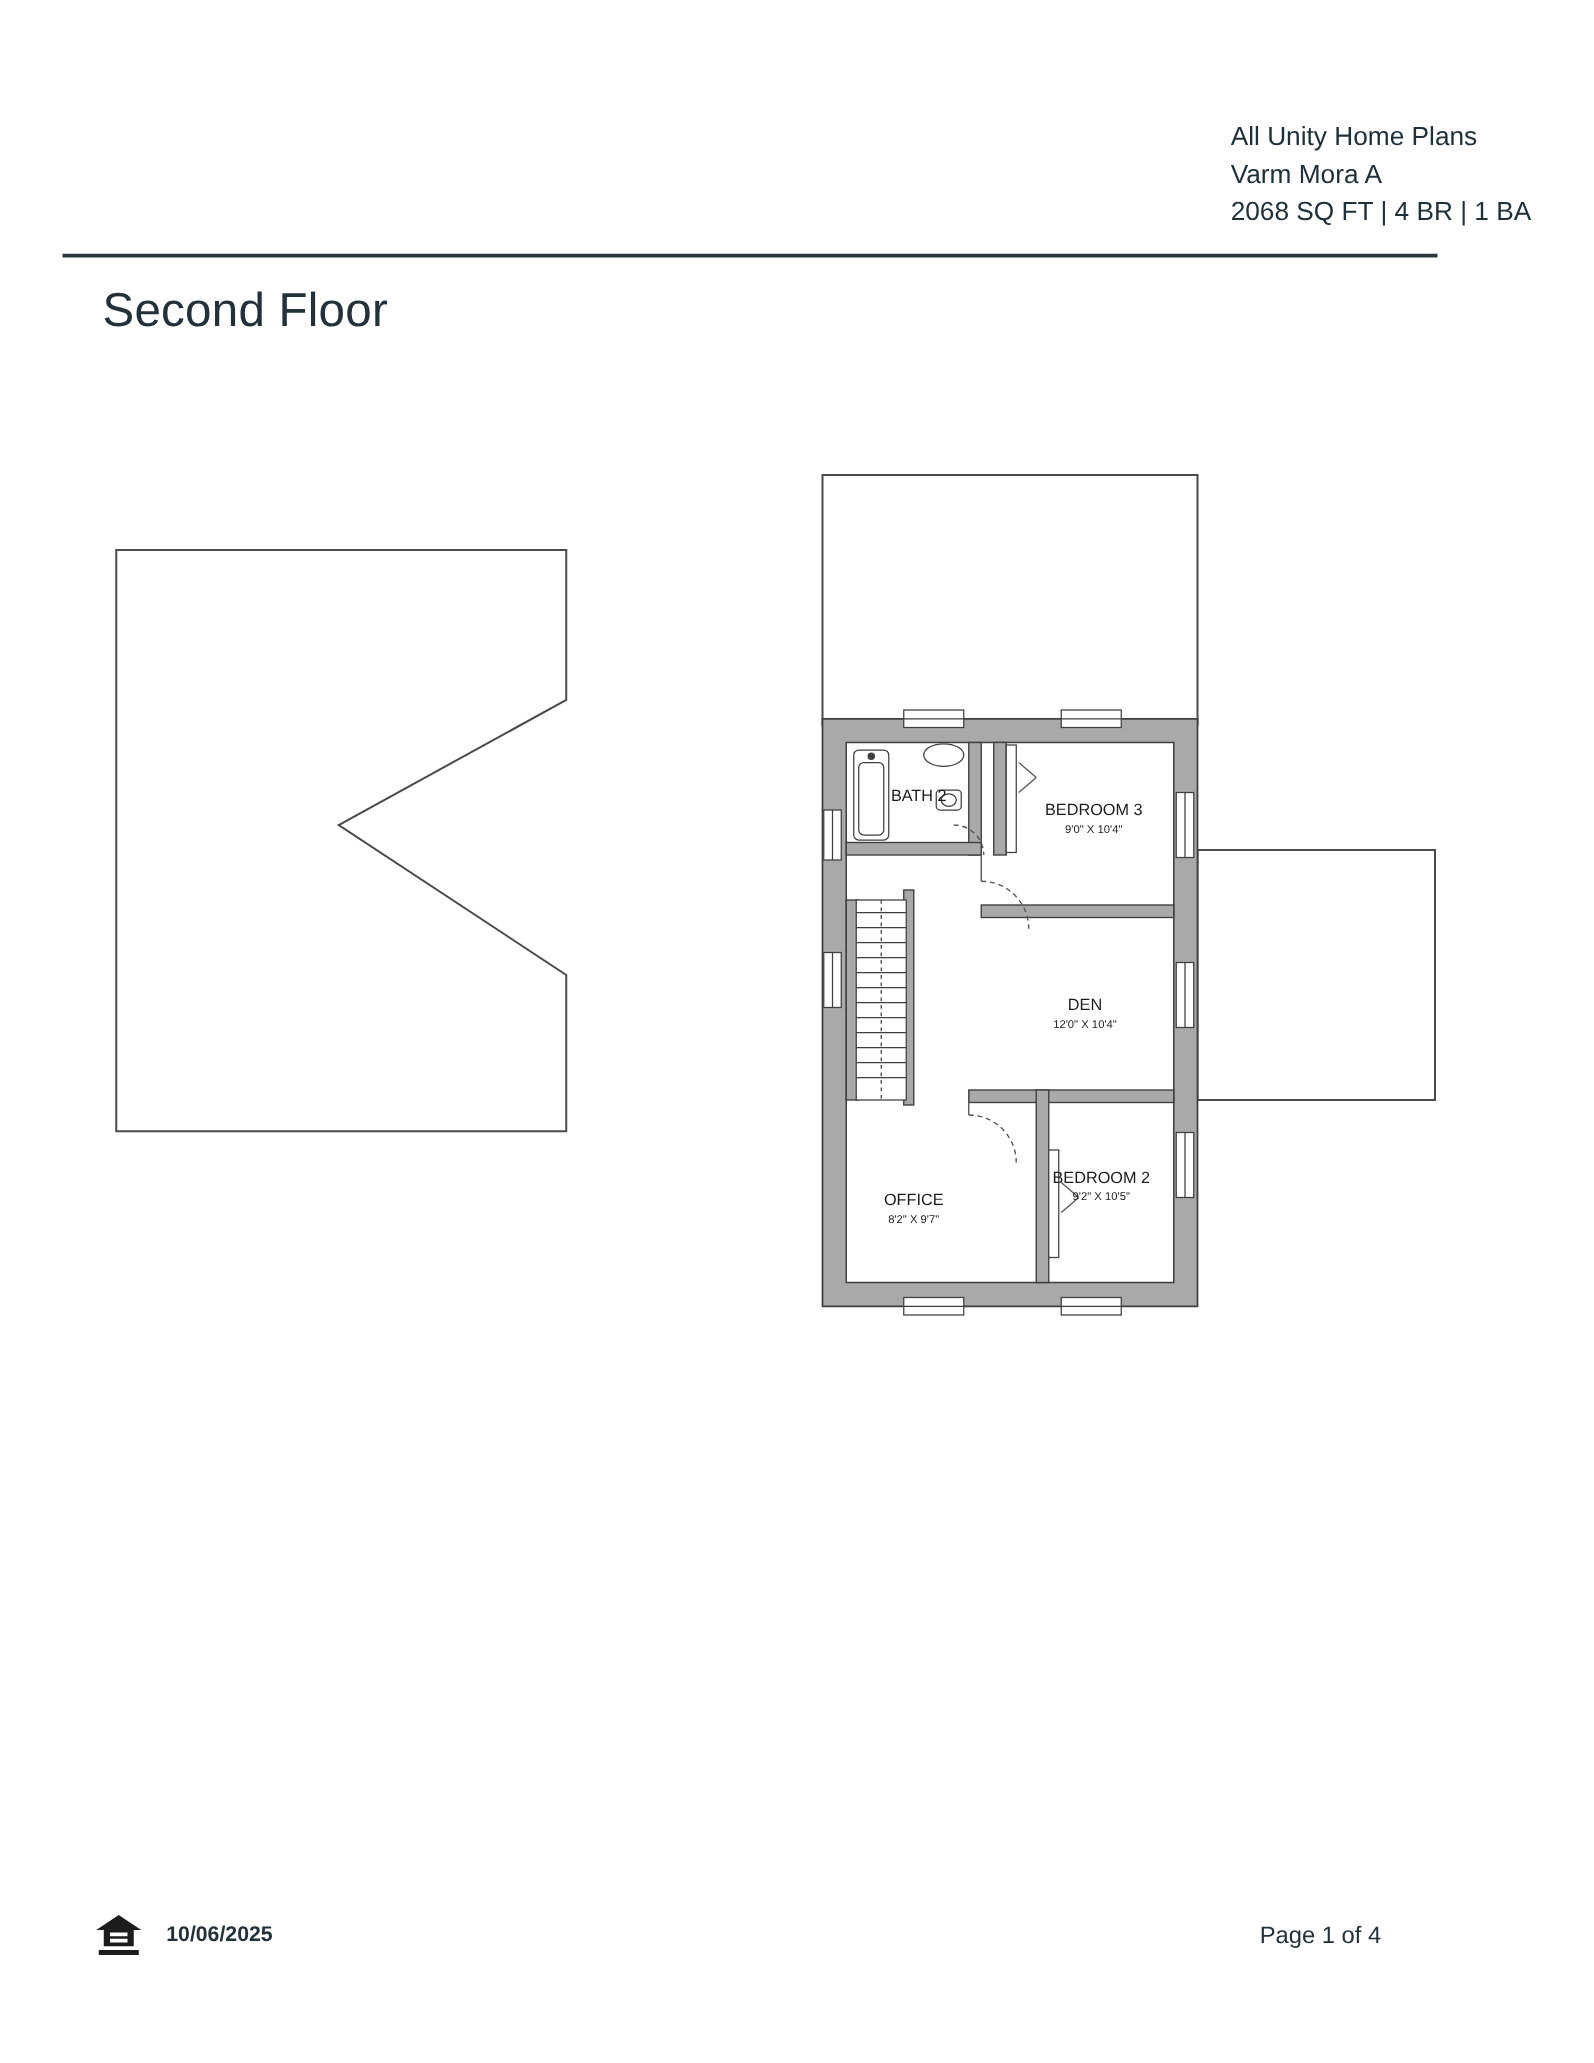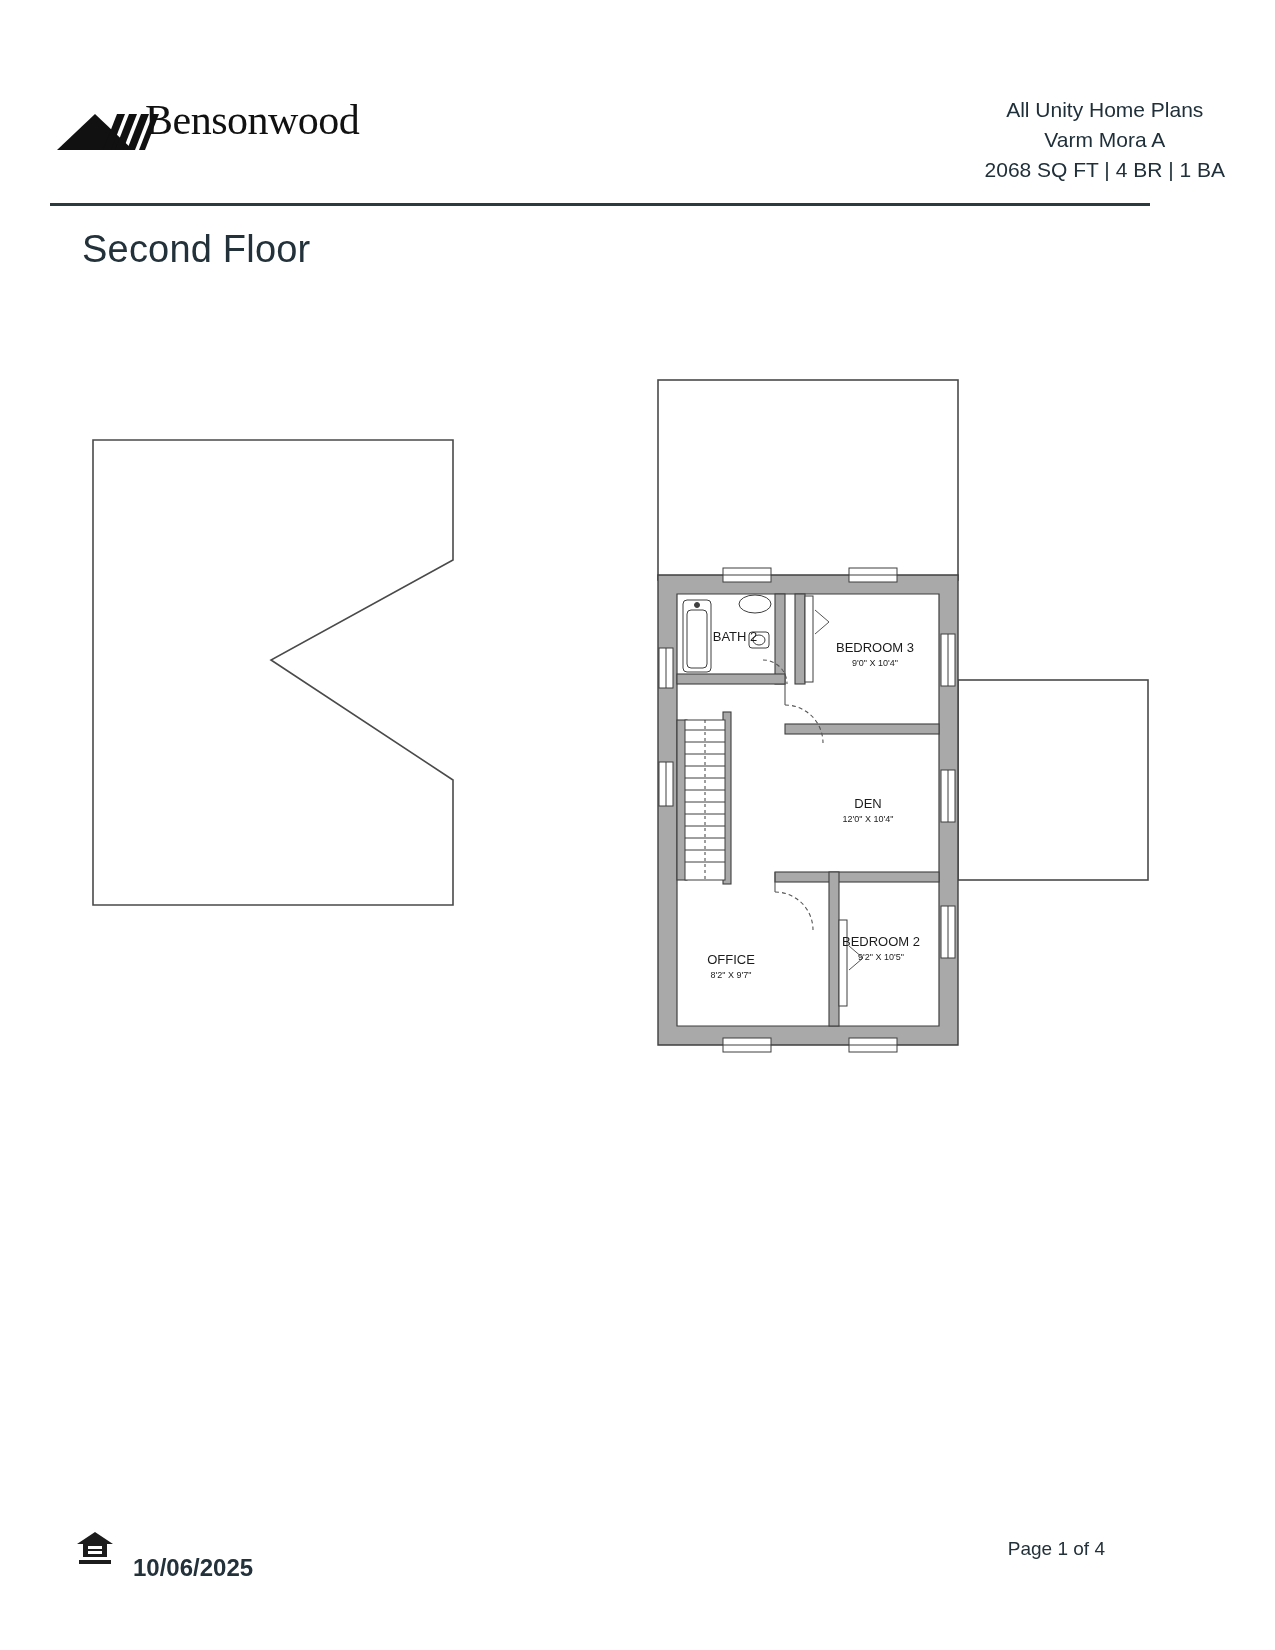--- a/index.html
+++ b/index.html
@@ -38,21 +38,21 @@
     top: -4px;
     font-family: "Liberation Serif", serif;
     font-size: 42px;
     letter-spacing: -0.5px;
     color: #111;
   }
   .header-meta {
     position: absolute;
     right: 0;
     top: 0;
-    text-align: center;
+    text-align: left;
     font-size: 21px;
     line-height: 30px;
     color: #20303a;
   }
   .header-rule {
     position: absolute;
     left: 0;
     top: 108px;
     width: 1100px;
     height: 3px;
@@ -83,22 +83,22 @@
   .footer {
     position: absolute;
     left: 75px;
     top: 1530px;
     width: 1030px;
     height: 40px;
   }
   .footer-date {
     position: absolute;
     left: 58px;
-    top: 24px;
-    font-size: 24px;
+    top: 8px;
+    font-size: 17px;
     font-weight: bold;
     color: #22313a;
   }
   .footer-note {
     position: absolute;
     left: 0;
     top: 8px;
     width: 1030px;
     text-align: center;
     font-size: 19px;
@@ -116,32 +116,20 @@
     position: absolute;
     left: 0;
     top: 0;
   }
 </style>
 </head>
 <body>
 
 <div class="header">
 
-  <div class="logo">
-    <svg width="340" height="62" viewBox="0 0 340 62">
-      <polygon points="2,50 40,14 78,50" fill="#111111"></polygon>
-      <g fill="#111111">
-        <polygon points="48,50 62,14 70,14 56,50"></polygon>
-        <polygon points="60,50 74,14 82,14 68,50"></polygon>
-        <polygon points="72,50 86,14 94,14 80,50"></polygon>
-        <polygon points="84,50 98,14 104,14 90,50"></polygon>
-      </g>
-    </svg>
-    <div class="logo-word">Bensonwood</div>
-  </div>
 
   <div class="header-meta">
     <div>All Unity Home Plans</div>
     <div>Varm Mora A</div>
     <div>2068 SQ FT | 4 BR | 1 BA</div>
   </div>
 
   <div class="header-rule"></div>
 </div>
 

